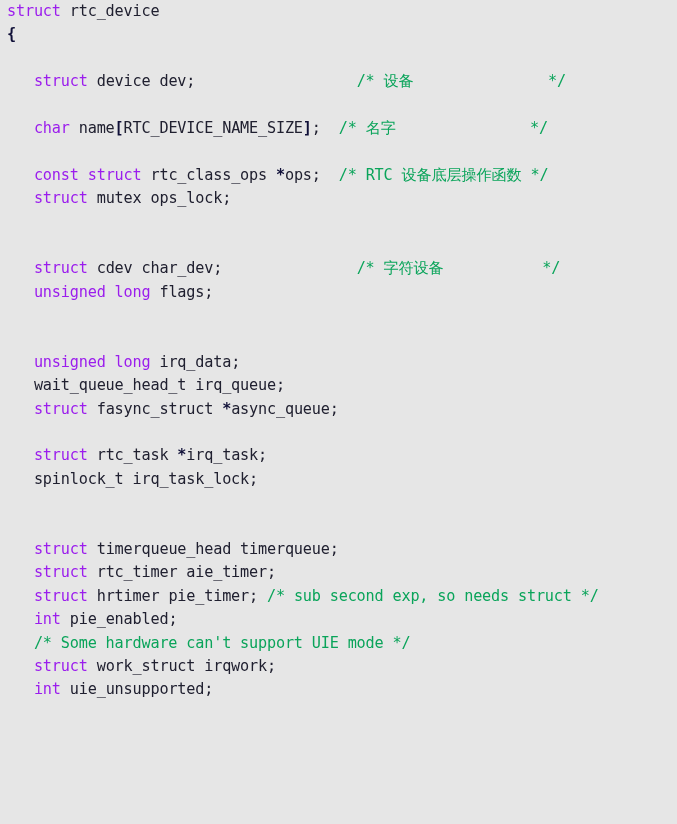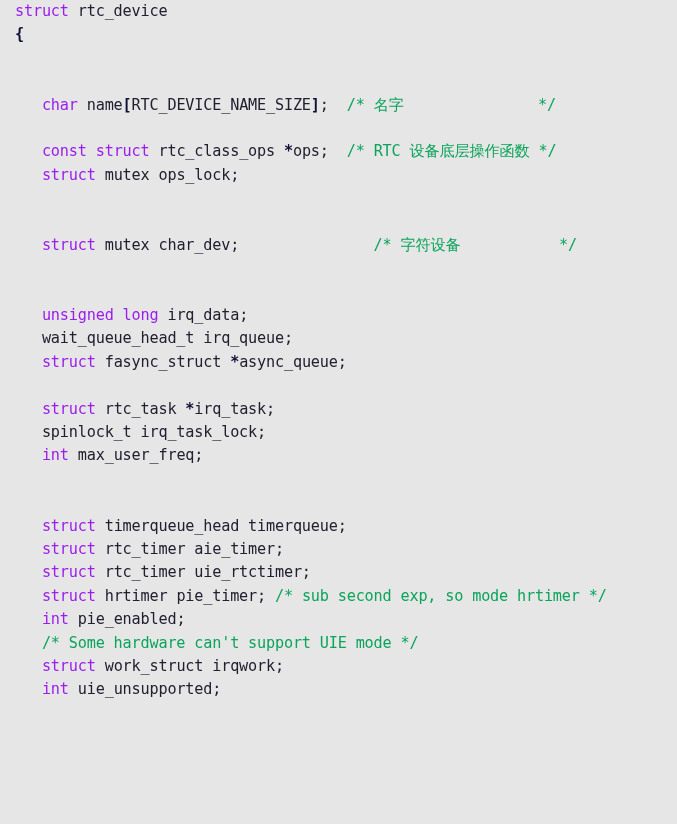--- a/index.html
+++ b/index.html
@@ -21,59 +21,59 @@
     padding: 0;
     box-sizing: border-box;
   }
   .code-line {
     height: 23.4px;
     line-height: 23.4px;
     font-size: 15.2px;
     letter-spacing: -0.18px;
     white-space: pre;
     color: #1c1c2e;
-    padding-left: 15px;
+    padding-left: 7px;
   }
   .tok { white-space: pre; }
   .tok-kw      { color: #9b1ded; }
   .tok-plain   { color: #202030; }
   .tok-comment { color: #0aa45a; }
   .tok-punct   { color: #101038; font-weight: bold; }
   .tok-cjk {
     font-family: "DejaVu Sans", "Liberation Sans", sans-serif;
     color: #0aa45a;
   }
 </style>
 </head>
 <body>
 
 <div id="code-view">
     <div class="code-line"><span class="tok tok-kw">struct</span><span class="tok tok-plain"> rtc_device</span></div>
     <div class="code-line"><span class="tok tok-punct">{</span></div>
     <div class="code-line">&nbsp;</div>
+    <div class="code-line"><span class="tok tok-plain">   </span><span class="tok tok-kw">struct</span><span class="tok tok-plain"> device dev;                  </span><span class="tok tok-comment">/* </span><span class="tok tok-cjk">设备</span><span class="tok tok-comment">               */</span></div>
     <div class="code-line">&nbsp;</div>
     <div class="code-line"><span class="tok tok-plain">   </span><span class="tok tok-kw">char</span><span class="tok tok-plain"> name</span><span class="tok tok-punct">[</span><span class="tok tok-plain">RTC_DEVICE_NAME_SIZE</span><span class="tok tok-punct">]</span><span class="tok tok-plain">;  </span><span class="tok tok-comment">/* </span><span class="tok tok-cjk">名字</span><span class="tok tok-comment">               */</span></div>
     <div class="code-line">&nbsp;</div>
     <div class="code-line"><span class="tok tok-plain">   </span><span class="tok tok-kw">const</span><span class="tok tok-plain"> </span><span class="tok tok-kw">struct</span><span class="tok tok-plain"> rtc_class_ops </span><span class="tok tok-punct">*</span><span class="tok tok-plain">ops;  </span><span class="tok tok-comment">/* RTC </span><span class="tok tok-cjk">设备底层操作函数</span><span class="tok tok-comment"> */</span></div>
     <div class="code-line"><span class="tok tok-plain">   </span><span class="tok tok-kw">struct</span><span class="tok tok-plain"> mutex ops_lock;</span></div>
     <div class="code-line">&nbsp;</div>
     <div class="code-line">&nbsp;</div>
-    <div class="code-line"><span class="tok tok-plain">   </span><span class="tok tok-kw">struct</span><span class="tok tok-plain"> mutex char_dev;               </span><span class="tok tok-comment">/* </span><span class="tok tok-cjk">字符设备</span><span class="tok tok-comment">           */</span></div>
+    <div class="code-line"><span class="tok tok-plain">   </span><span class="tok tok-kw">struct</span><span class="tok tok-plain"> cdev char_dev;               </span><span class="tok tok-comment">/* </span><span class="tok tok-cjk">字符设备</span><span class="tok tok-comment">           */</span></div>
+    <div class="code-line"><span class="tok tok-plain">   </span><span class="tok tok-kw">unsigned</span><span class="tok tok-plain"> </span><span class="tok tok-kw">long</span><span class="tok tok-plain"> flags;</span></div>
     <div class="code-line">&nbsp;</div>
     <div class="code-line">&nbsp;</div>
     <div class="code-line"><span class="tok tok-plain">   </span><span class="tok tok-kw">unsigned</span><span class="tok tok-plain"> </span><span class="tok tok-kw">long</span><span class="tok tok-plain"> irq_data;</span></div>
     <div class="code-line"><span class="tok tok-plain">   wait_queue_head_t irq_queue;</span></div>
     <div class="code-line"><span class="tok tok-plain">   </span><span class="tok tok-kw">struct</span><span class="tok tok-plain"> fasync_struct </span><span class="tok tok-punct">*</span><span class="tok tok-plain">async_queue;</span></div>
     <div class="code-line">&nbsp;</div>
     <div class="code-line"><span class="tok tok-plain">   </span><span class="tok tok-kw">struct</span><span class="tok tok-plain"> rtc_task </span><span class="tok tok-punct">*</span><span class="tok tok-plain">irq_task;</span></div>
     <div class="code-line"><span class="tok tok-plain">   spinlock_t irq_task_lock;</span></div>
-    <div class="code-line"><span class="tok tok-plain">   </span><span class="tok tok-kw">int</span><span class="tok tok-plain"> max_user_freq;</span></div>
     <div class="code-line">&nbsp;</div>
     <div class="code-line">&nbsp;</div>
     <div class="code-line"><span class="tok tok-plain">   </span><span class="tok tok-kw">struct</span><span class="tok tok-plain"> timerqueue_head timerqueue;</span></div>
     <div class="code-line"><span class="tok tok-plain">   </span><span class="tok tok-kw">struct</span><span class="tok tok-plain"> rtc_timer aie_timer;</span></div>
-    <div class="code-line"><span class="tok tok-plain">   </span><span class="tok tok-kw">struct</span><span class="tok tok-plain"> rtc_timer uie_rtctimer;</span></div>
-    <div class="code-line"><span class="tok tok-plain">   </span><span class="tok tok-kw">struct</span><span class="tok tok-plain"> hrtimer pie_timer; </span><span class="tok tok-comment">/* sub second exp, so mode hrtimer */</span></div>
+    <div class="code-line"><span class="tok tok-plain">   </span><span class="tok tok-kw">struct</span><span class="tok tok-plain"> hrtimer pie_timer; </span><span class="tok tok-comment">/* sub second exp, so needs struct */</span></div>
     <div class="code-line"><span class="tok tok-plain">   </span><span class="tok tok-kw">int</span><span class="tok tok-plain"> pie_enabled;</span></div>
     <div class="code-line"><span class="tok tok-plain">   </span><span class="tok tok-comment">/* Some hardware can't support UIE mode */</span></div>
     <div class="code-line"><span class="tok tok-plain">   </span><span class="tok tok-kw">struct</span><span class="tok tok-plain"> work_struct irqwork;</span></div>
     <div class="code-line"><span class="tok tok-plain">   </span><span class="tok tok-kw">int</span><span class="tok tok-plain"> uie_unsupported;</span></div>
   </div>
 
 </body></html>

